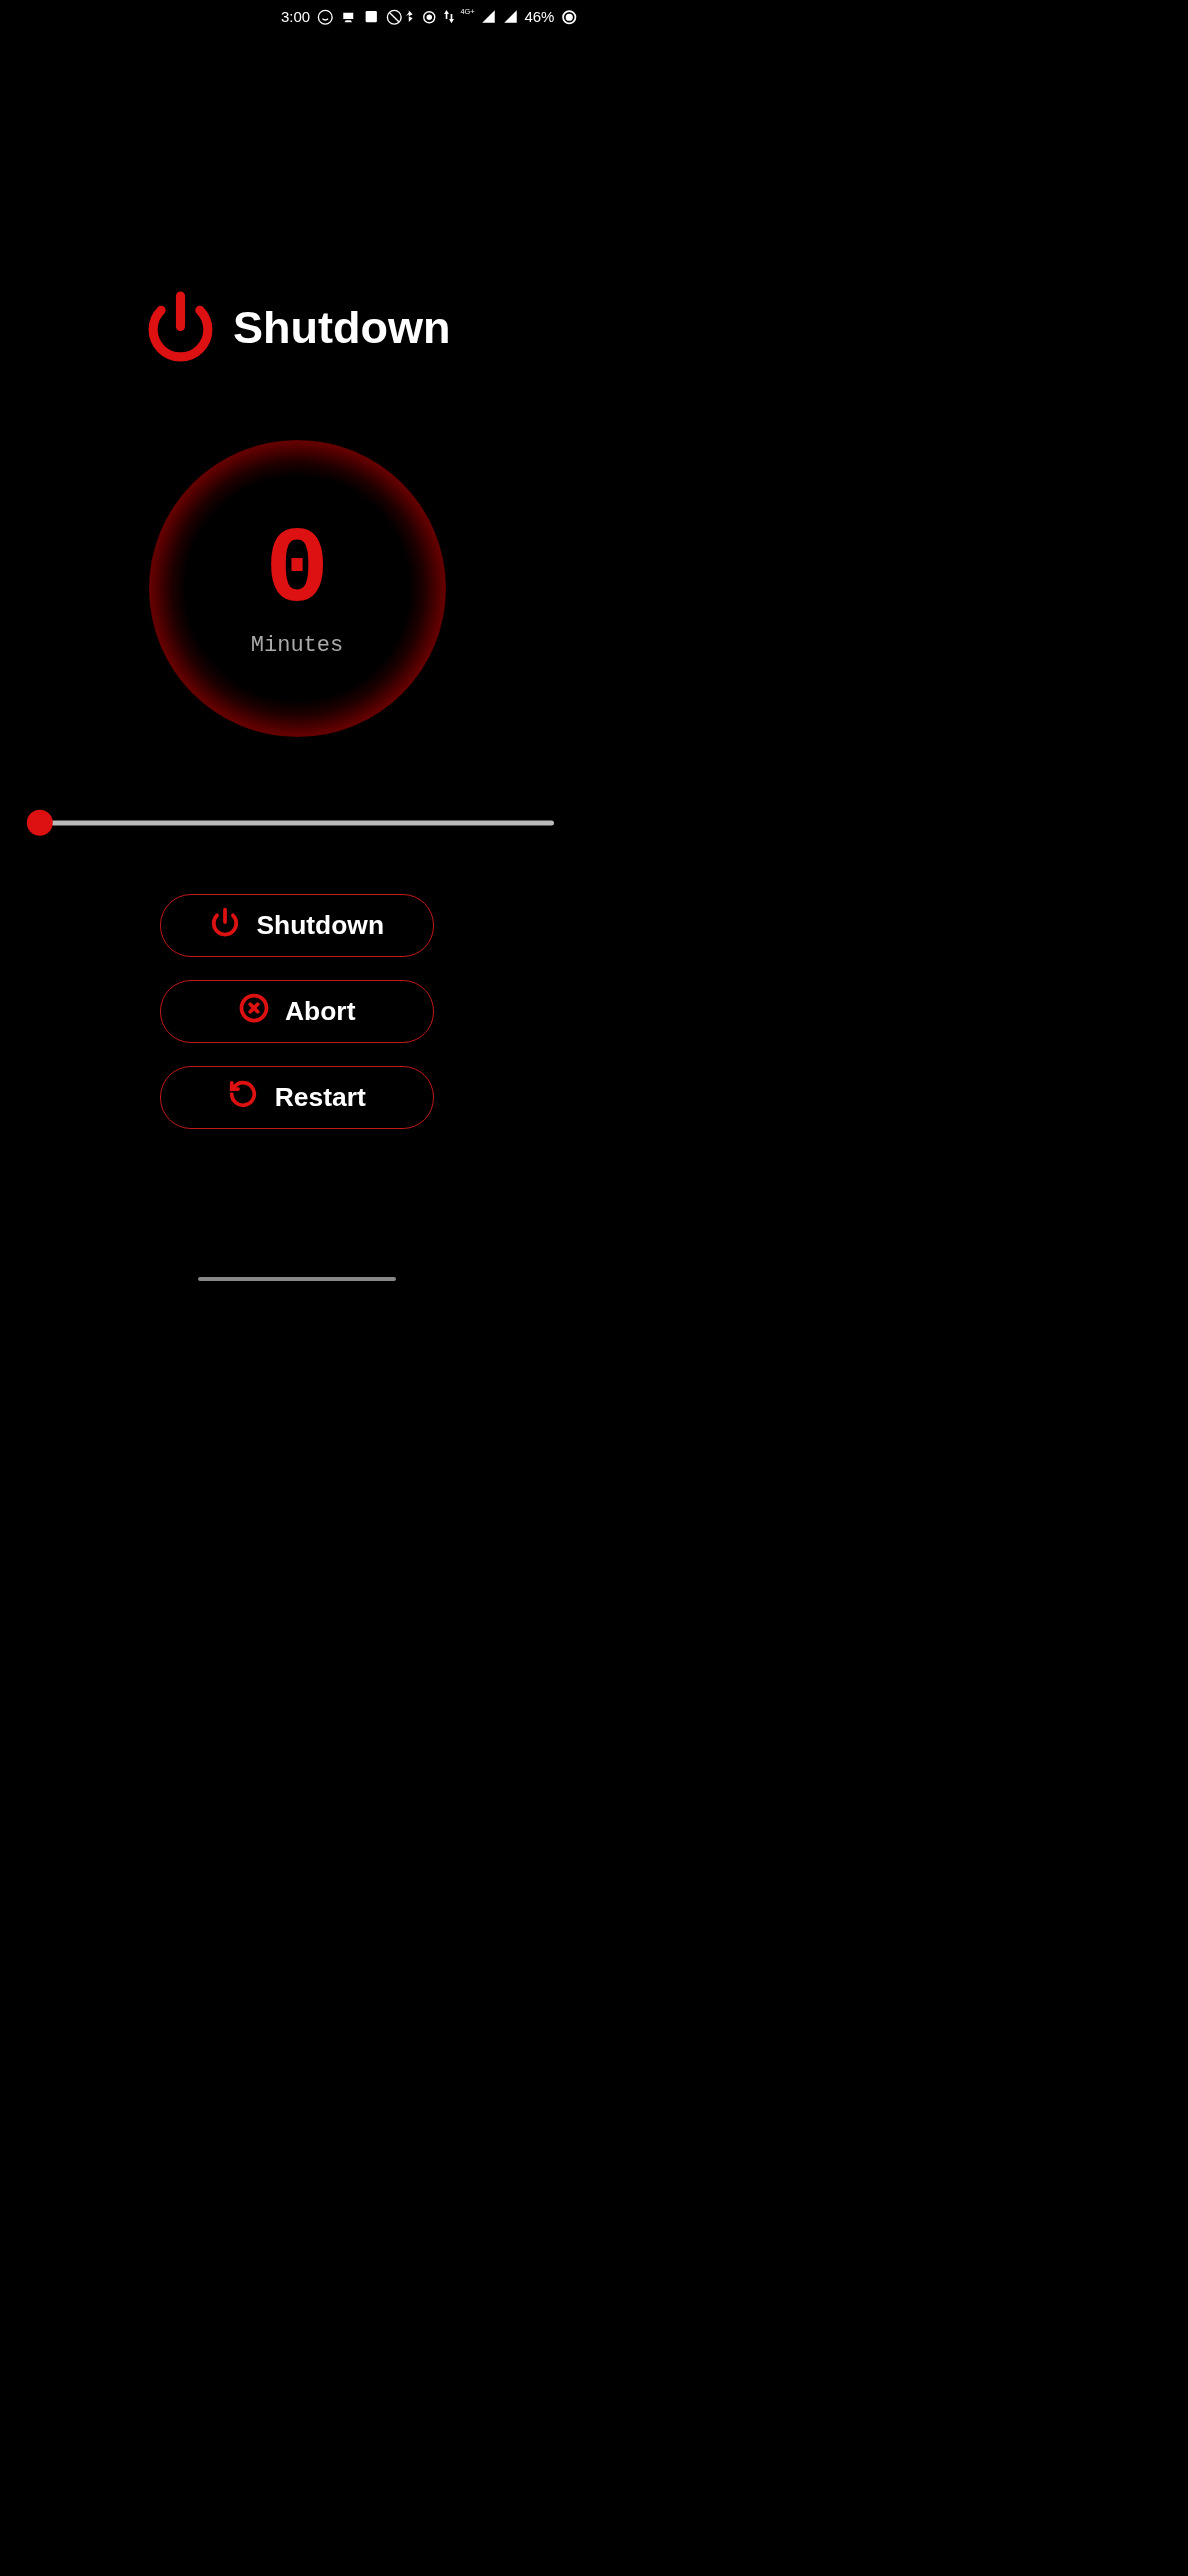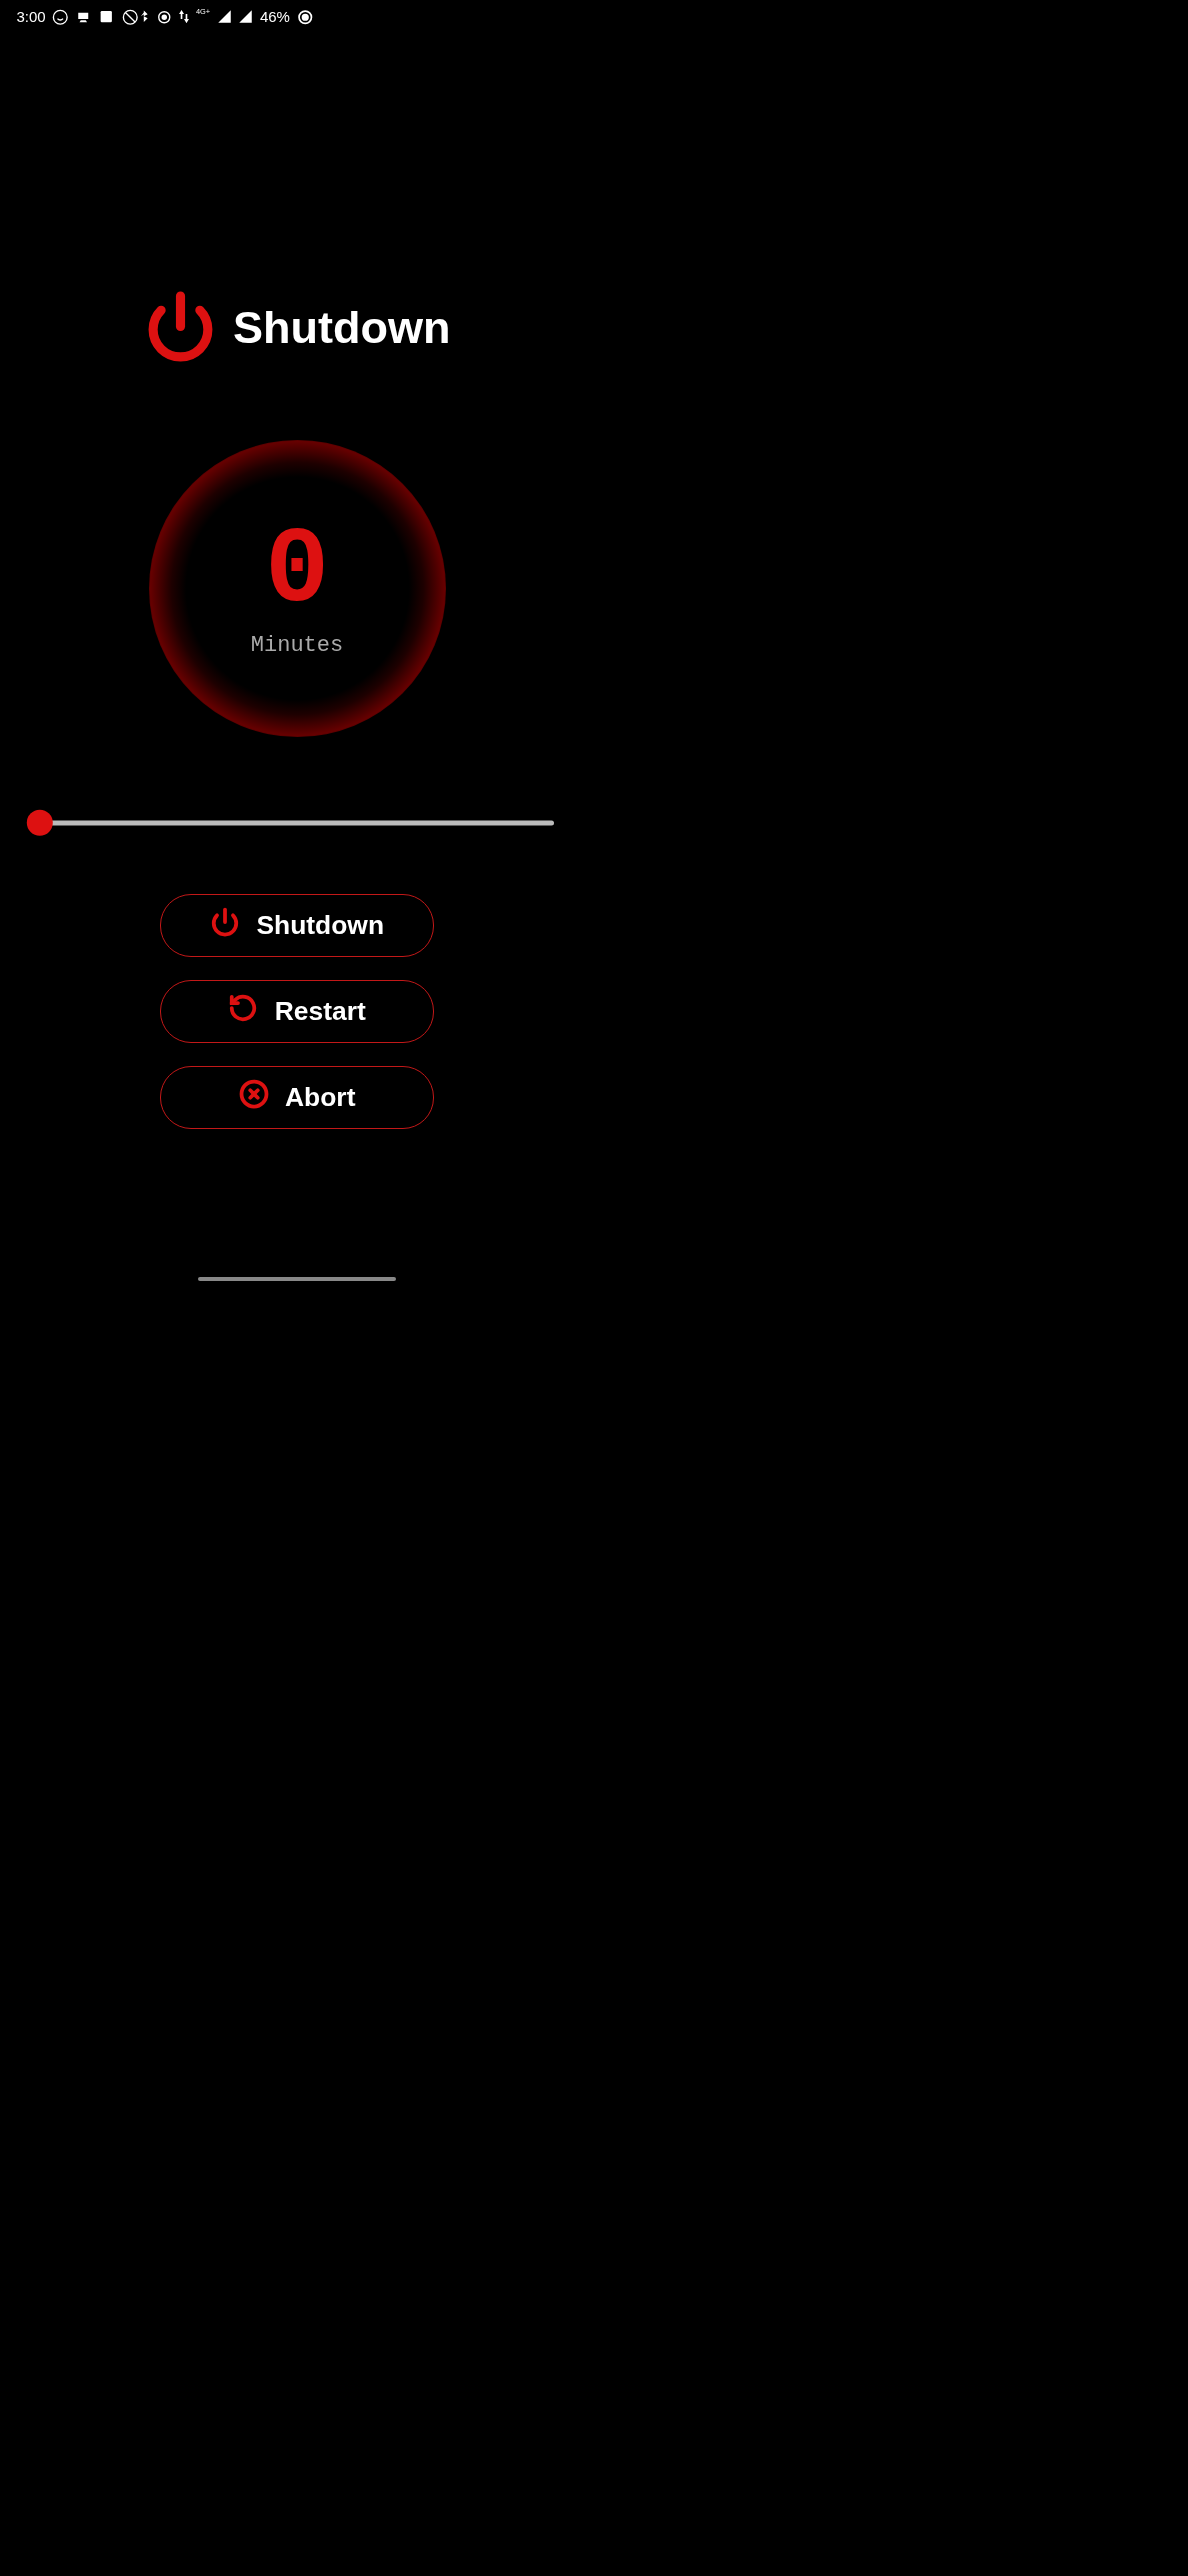--- a/index.html
+++ b/index.html
@@ -11,21 +11,21 @@
       width: 594px;
       height: 1288px;
       background: #000;
       font-family: -apple-system, BlinkMacSystemFont, 'Segoe UI', sans-serif;
       color: #fff;
       position: relative;
       overflow: hidden;
     }
     .status-bar {
       display: flex;
-      justify-content: flex-start;
+      justify-content: flex-end;
       align-items: center;
       padding: 8.3px 16.5px;
       font-size: 15px;
       font-weight: 500;
     }
     .status-left {
       display: flex;
       align-items: center;
       gap: 6.6px;
     }
@@ -239,32 +239,32 @@
       <svg width="30" height="30" viewBox="0 0 24 24" fill="none" stroke="currentColor" stroke-width="3" stroke-linecap="round">
         <path d="M18.36 6.64a9 9 0 1 1-12.73 0"></path>
         <line x1="12" y1="2" x2="12" y2="12"></line>
       </svg>
     </span>
     <span>Shutdown</span>
   </button>
   <button class="action-button">
     <span class="btn-icon">
       <svg width="30" height="30" viewBox="0 0 24 24" fill="none" stroke="currentColor" stroke-width="3" stroke-linecap="round">
-        <path d="M3 12a9 9 0 1 0 3-6.7L3 8"></path>
-        <path d="M3 3v5h5"></path>
+        <circle cx="12" cy="12" r="10"></circle>
+        <line x1="15" y1="9" x2="9" y2="15"></line>
+        <line x1="9" y1="9" x2="15" y2="15"></line>
       </svg>
     </span>
-    <span>Restart</span>
+    <span>Abort</span>
   </button>
   <button class="action-button">
     <span class="btn-icon">
       <svg width="30" height="30" viewBox="0 0 24 24" fill="none" stroke="currentColor" stroke-width="3" stroke-linecap="round">
-        <circle cx="12" cy="12" r="10"></circle>
-        <line x1="15" y1="9" x2="9" y2="15"></line>
-        <line x1="9" y1="9" x2="15" y2="15"></line>
+        <path d="M3 12a9 9 0 1 0 3-6.7L3 8"></path>
+        <path d="M3 3v5h5"></path>
       </svg>
     </span>
-    <span>Abort</span>
+    <span>Restart</span>
   </button>
 </div>
 
 <div class="nav-bar"></div>
 
 
 </body></html>

